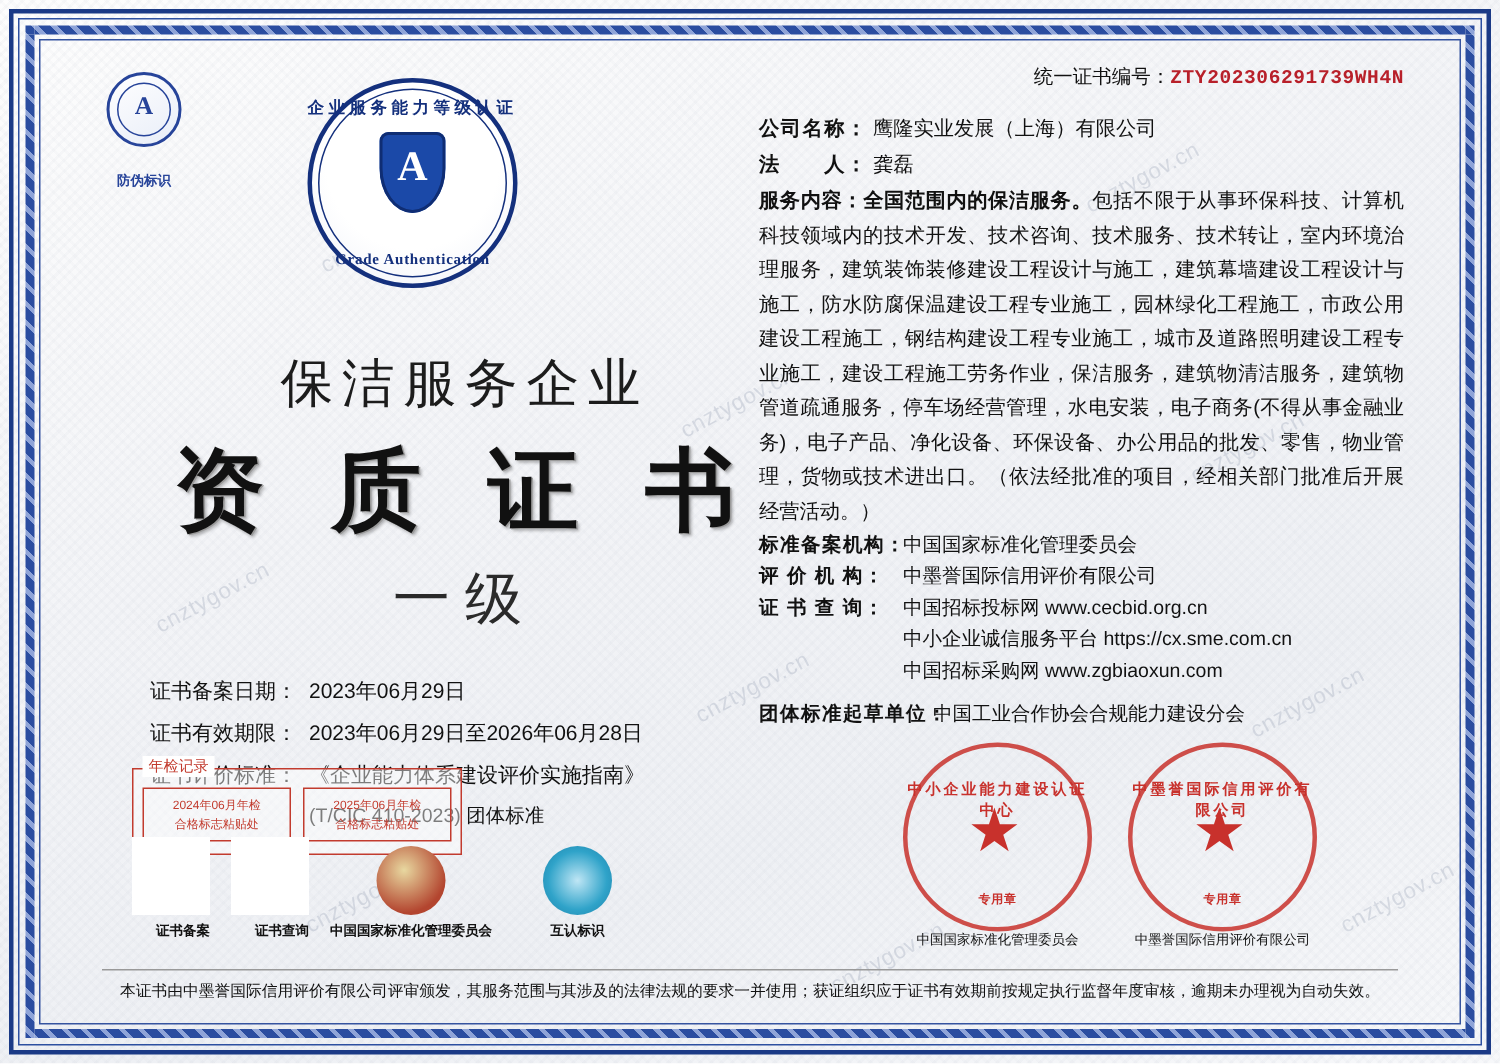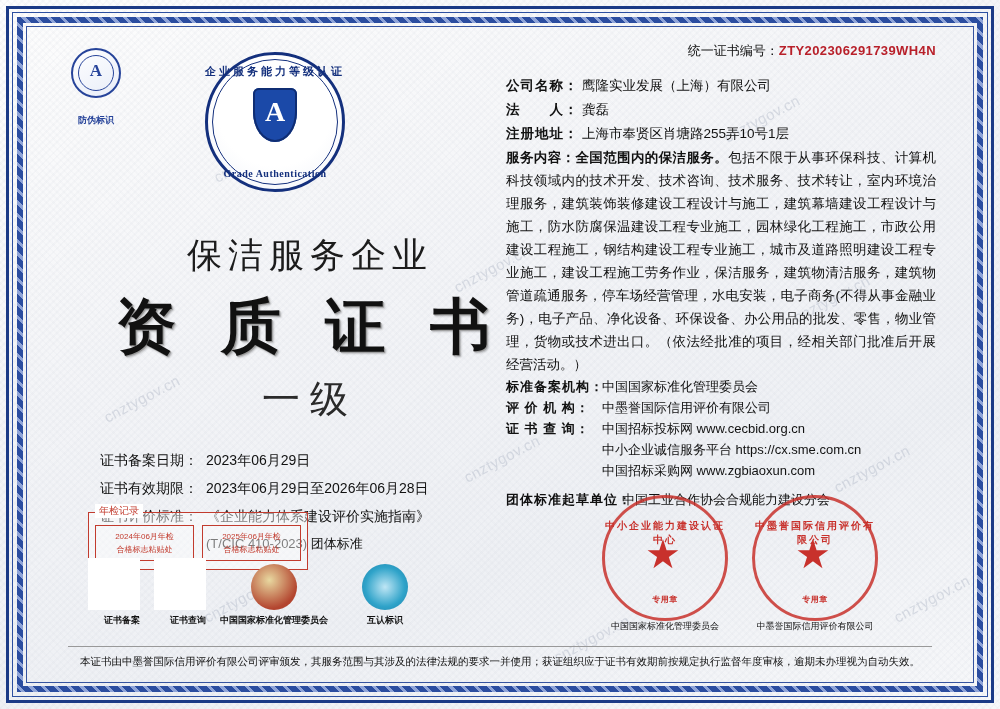--- a/index.html
+++ b/index.html
@@ -302,20 +302,21 @@
   .certno {
     text-align: right;
     font-size: 13px;
     color: #111;
     margin-bottom: 14px;
   }
   .certno .val {
     color: #b8202a;
     font-weight: bold;
     letter-spacing: 0.4px;
+    font-family: Liberation Mono, monospace;
   }
   .rrow {
     display: flex;
     font-size: 13.5px;
     color: #111;
     line-height: 24px;
   }
   .rlabel {
     width: 76px;
     font-weight: bold;
@@ -502,24 +503,20 @@
       </div>
 
       <div class="rrow">
         <div class="rlabel">公司名称：</div>
         <div class="rvalue">鹰隆实业发展（上海）有限公司</div>
       </div>
       <div class="rrow">
         <div class="rlabel">法　　人：</div>
         <div class="rvalue">龚磊</div>
       </div>
-      <div class="rrow">
-        <div class="rlabel">注册地址：</div>
-        <div class="rvalue">上海市奉贤区肖塘路255弄10号1层</div>
-      </div>
 
       <div class="service">
         <b>服务内容：</b><b>全国范围内的保洁服务。</b><span>包括不限于从事环保科技、计算机科技领域内的技术开发、技术咨询、技术服务、技术转让，室内环境治理服务，建筑装饰装修建设工程设计与施工，建筑幕墙建设工程设计与施工，防水防腐保温建设工程专业施工，园林绿化工程施工，市政公用建设工程施工，钢结构建设工程专业施工，城市及道路照明建设工程专业施工，建设工程施工劳务作业，保洁服务，建筑物清洁服务，建筑物管道疏通服务，停车场经营管理，水电安装，电子商务(不得从事金融业务)，电子产品、净化设备、环保设备、办公用品的批发、零售，物业管理，货物或技术进出口。（依法经批准的项目，经相关部门批准后开展经营活动。）</span>
       </div>
 
       <div class="orgblock">
         <div class="orow">
           <div class="olabel">标准备案机构：</div>
           <div class="ovalue">中国国家标准化管理委员会</div>
         </div>

